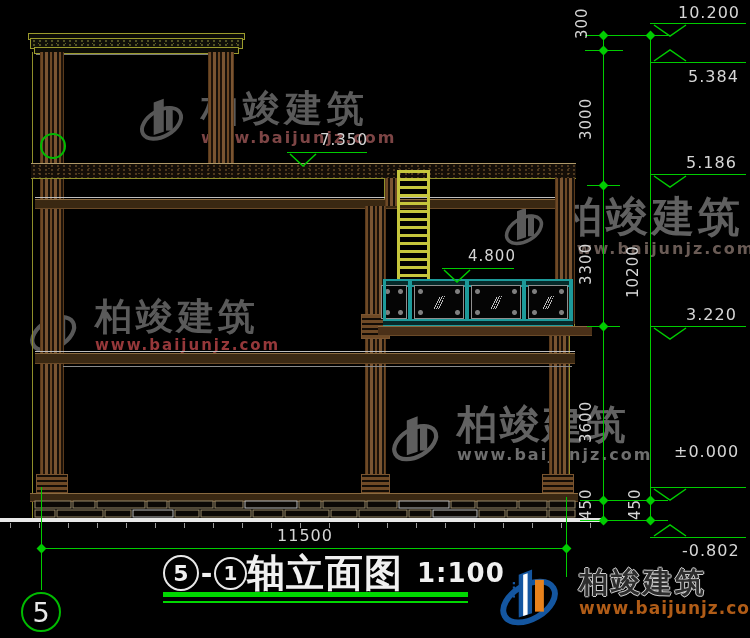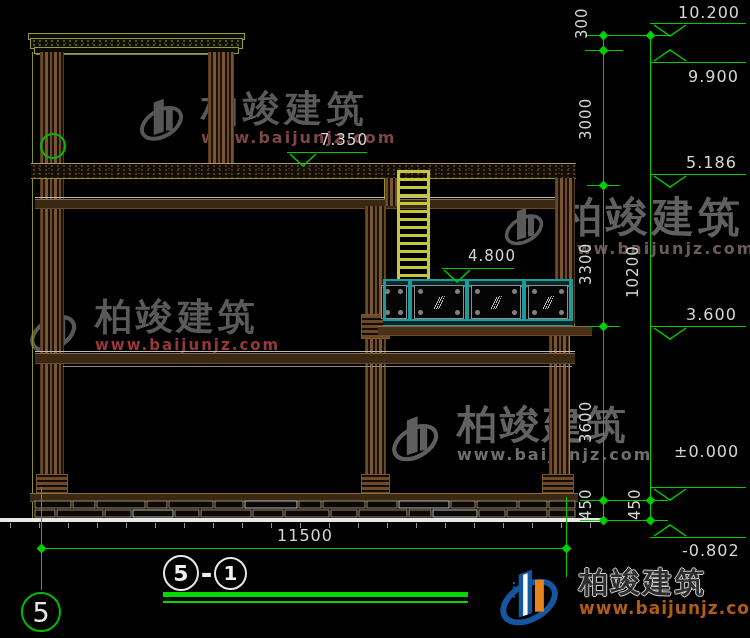--- a/index.html
+++ b/index.html
@@ -238,29 +238,29 @@
   <span class="etext" style="left:678px;top:3px;">10.200</span>
   <div class="gline" style="left:650px;top:23px;width:96px;height:1px;"></div>
   <svg class="abs" style="left:653px;top:24px;" width="34" height="13" viewBox="0 0 34 13">
       <path d="M1 1 L17 12 L33 1" fill="none" stroke="#00cc00" stroke-width="1.5"></path>
     </svg>
 
   <svg class="abs" style="left:653px;top:49px;" width="34" height="13" viewBox="0 0 34 13">
       <path d="M1 12 L17 1 L33 12" fill="none" stroke="#00cc00" stroke-width="1.5"></path>
     </svg>
   <div class="gline" style="left:650px;top:62px;width:96px;height:1px;"></div>
-  <span class="etext" style="left:688px;top:67px;">9.900</span>
+  <span class="etext" style="left:688px;top:67px;">5.384</span>
 
   <span class="etext" style="left:686px;top:153px;">5.186</span>
   <div class="gline" style="left:650px;top:174px;width:96px;height:1px;"></div>
   <svg class="abs" style="left:653px;top:175px;" width="34" height="13" viewBox="0 0 34 13">
       <path d="M1 1 L17 12 L33 1" fill="none" stroke="#00cc00" stroke-width="1.5"></path>
     </svg>
 
-  <span class="etext" style="left:686px;top:305px;">3.600</span>
+  <span class="etext" style="left:686px;top:305px;">3.220</span>
   <div class="gline" style="left:650px;top:326px;width:96px;height:1px;"></div>
   <svg class="abs" style="left:653px;top:327px;" width="34" height="13" viewBox="0 0 34 13">
       <path d="M1 1 L17 12 L33 1" fill="none" stroke="#00cc00" stroke-width="1.5"></path>
     </svg>
 
   <span class="etext" style="left:674px;top:442px;">±0.000</span>
   <div class="gline" style="left:650px;top:487px;width:96px;height:1px;"></div>
   <svg class="abs" style="left:653px;top:488px;" width="34" height="13" viewBox="0 0 34 13">
       <path d="M1 1 L17 12 L33 1" fill="none" stroke="#00cc00" stroke-width="1.5"></path>
     </svg>
@@ -279,20 +279,22 @@
   <span class="etext" style="left:270px;top:526px;width:70px;text-align:center;">11500</span>
 
   <div class="bubble" style="left:21px;top:592px;width:36px;height:36px;border:2px solid #00bb00;font-size:27px;">
     <span>5</span>
   </div>
 
   <div id="title-row">
     <span class="tb" style="width:32px;height:32px;font-size:22px;">5</span>
     <span style="font-size:28px;font-weight:bold;width:15px;text-align:center;">-</span>
     <span class="tb" style="width:29px;height:29px;font-size:20px;">1</span>
+    <span id="title-name">轴立面图</span>
+    <span id="title-scale">1:100</span>
   </div>
   <div class="abs" style="left:163px;top:592px;width:305px;height:5px;background:#00d800;"></div>
   <div class="abs" style="left:163px;top:601px;width:305px;height:2px;background:#00d800;"></div>
 
   <div class="wm" style="left:498px;top:558px;">
     <svg width="74" height="74" viewBox="0 0 100 95">
       <ellipse cx="42" cy="57" rx="38" ry="23" fill="none" stroke="#1456a0" stroke-width="8" transform="rotate(-30 42 57)"></ellipse>
       <path d="M28 20 L46 13 L46 72 L28 78 Z" fill="#1456a0"></path>
       <path d="M34 20 L40 18 L40 74 L34 76 Z" fill="#ffffff"></path>
       <path d="M50 27 L62 27 L62 70 L50 70 Z" fill="#e8821c"></path>

